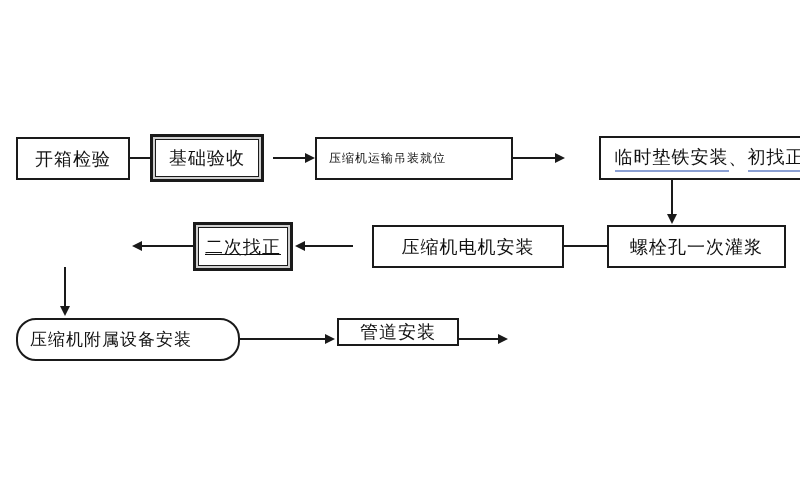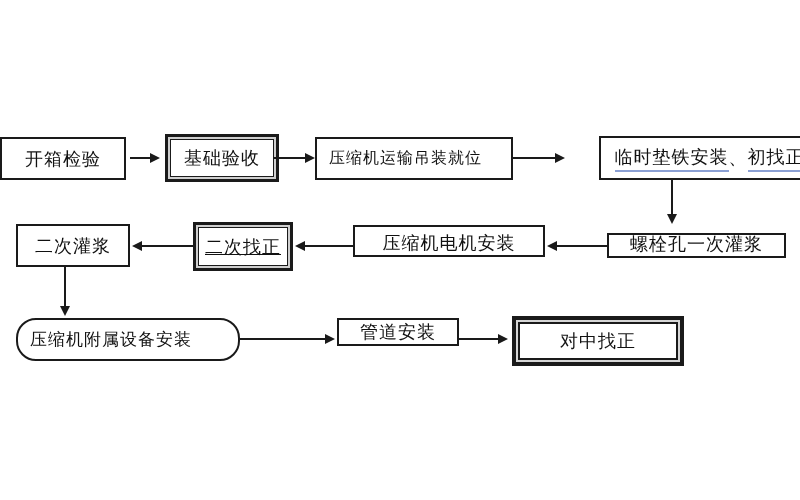--- a/index.html
+++ b/index.html
@@ -45,95 +45,87 @@
   .arr.right{border-top:5px solid transparent;border-bottom:5px solid transparent;border-left:10px solid #1a1a1a;}
   .arr.left{border-top:5px solid transparent;border-bottom:5px solid transparent;border-right:10px solid #1a1a1a;}
   .arr.down{border-left:5px solid transparent;border-right:5px solid transparent;border-top:10px solid #1a1a1a;}
   .ul{border-bottom:2px solid #8ba0d4;padding-bottom:1px;}
 </style>
 </head>
 <body>
 
 <div id="canvas">
 
-  <div class="node" style="left:0;top:137px;width:126px;height:43px;">
+  <div class="node" style="left:16px;top:137px;width:114px;height:43px;">
     <span>开箱检验</span>
   </div>
 
   <div class="hline" style="left:130px;top:157px;width:22px;"></div>
   <div class="arr right" style="left:150px;top:153px;"></div>
 
-  <div class="dwrap" style="left:165px;top:134px;width:114px;height:48px;">
+  <div class="dwrap" style="left:150px;top:134px;width:114px;height:48px;">
     <div class="dinner">
       <span>基础验收</span>
     </div>
   </div>
 
   <div class="hline" style="left:273px;top:157px;width:34px;"></div>
   <div class="arr right" style="left:305px;top:153px;"></div>
 
-  <div class="node align-left" style="left:315px;top:137px;width:198px;height:43px;font-size:16px;">
+  <div class="node align-left" style="left:315px;top:137px;width:198px;height:43px;font-size:12px;">
     <span>压缩机运输吊装就位</span>
   </div>
 
   <div class="hline" style="left:513px;top:157px;width:44px;"></div>
   <div class="arr right" style="left:555px;top:153px;"></div>
 
   <div class="node" style="left:599px;top:136px;width:221px;height:44px;">
     <span class="ul">临时垫铁安装</span>
       <span>、</span>
       <span class="ul">初找正</span>
   </div>
 
   <div class="vline" style="left:671px;top:180px;height:35px;"></div>
   <div class="arr down" style="left:667px;top:214px;"></div>
 
-  <div class="node" style="left:607px;top:233px;width:179px;height:25px;align-items:flex-end;">
+  <div class="node" style="left:607px;top:225px;width:179px;height:43px;">
     <span>螺栓孔一次灌浆</span>
   </div>
 
   <div class="hline" style="left:557px;top:245px;width:50px;"></div>
   <div class="arr left" style="left:547px;top:241px;"></div>
 
-  <div class="node" style="left:353px;top:225px;width:192px;height:32px;align-items:flex-end;">
+  <div class="node" style="left:372px;top:225px;width:192px;height:43px;">
     <span>压缩机电机安装</span>
   </div>
 
   <div class="hline" style="left:305px;top:245px;width:48px;"></div>
   <div class="arr left" style="left:295px;top:241px;"></div>
 
   <div class="dwrap" style="left:193px;top:222px;width:100px;height:49px;text-decoration:underline;">
     <div class="dinner">
       <span>二次找正</span>
     </div>
   </div>
 
   <div class="hline" style="left:142px;top:245px;width:51px;"></div>
   <div class="arr left" style="left:132px;top:241px;"></div>
 
-  <div class="node" style="left:16px;top:224px;width:114px;height:43px;">
-    <span>二次灌浆</span>
-  </div>
 
   <div class="vline" style="left:64px;top:267px;height:40px;"></div>
   <div class="arr down" style="left:60px;top:306px;"></div>
 
   <div class="node align-left" style="left:16px;top:318px;width:224px;height:43px;font-size:17px;border-radius:20px;">
     <span>压缩机附属设备安装</span>
   </div>
 
   <div class="hline" style="left:240px;top:338px;width:85px;"></div>
   <div class="arr right" style="left:325px;top:334px;"></div>
 
   <div class="node" style="left:337px;top:318px;width:122px;height:28px;">
     <span>管道安装</span>
   </div>
 
   <div class="hline" style="left:459px;top:338px;width:41px;"></div>
   <div class="arr right" style="left:498px;top:334px;"></div>
 
-  <div class="dwrap thick" style="left:512px;top:316px;width:172px;height:50px;">
-    <div class="dinner">
-      <span>对中找正</span>
-    </div>
-  </div>
 
 </div>
 
 </body></html>

